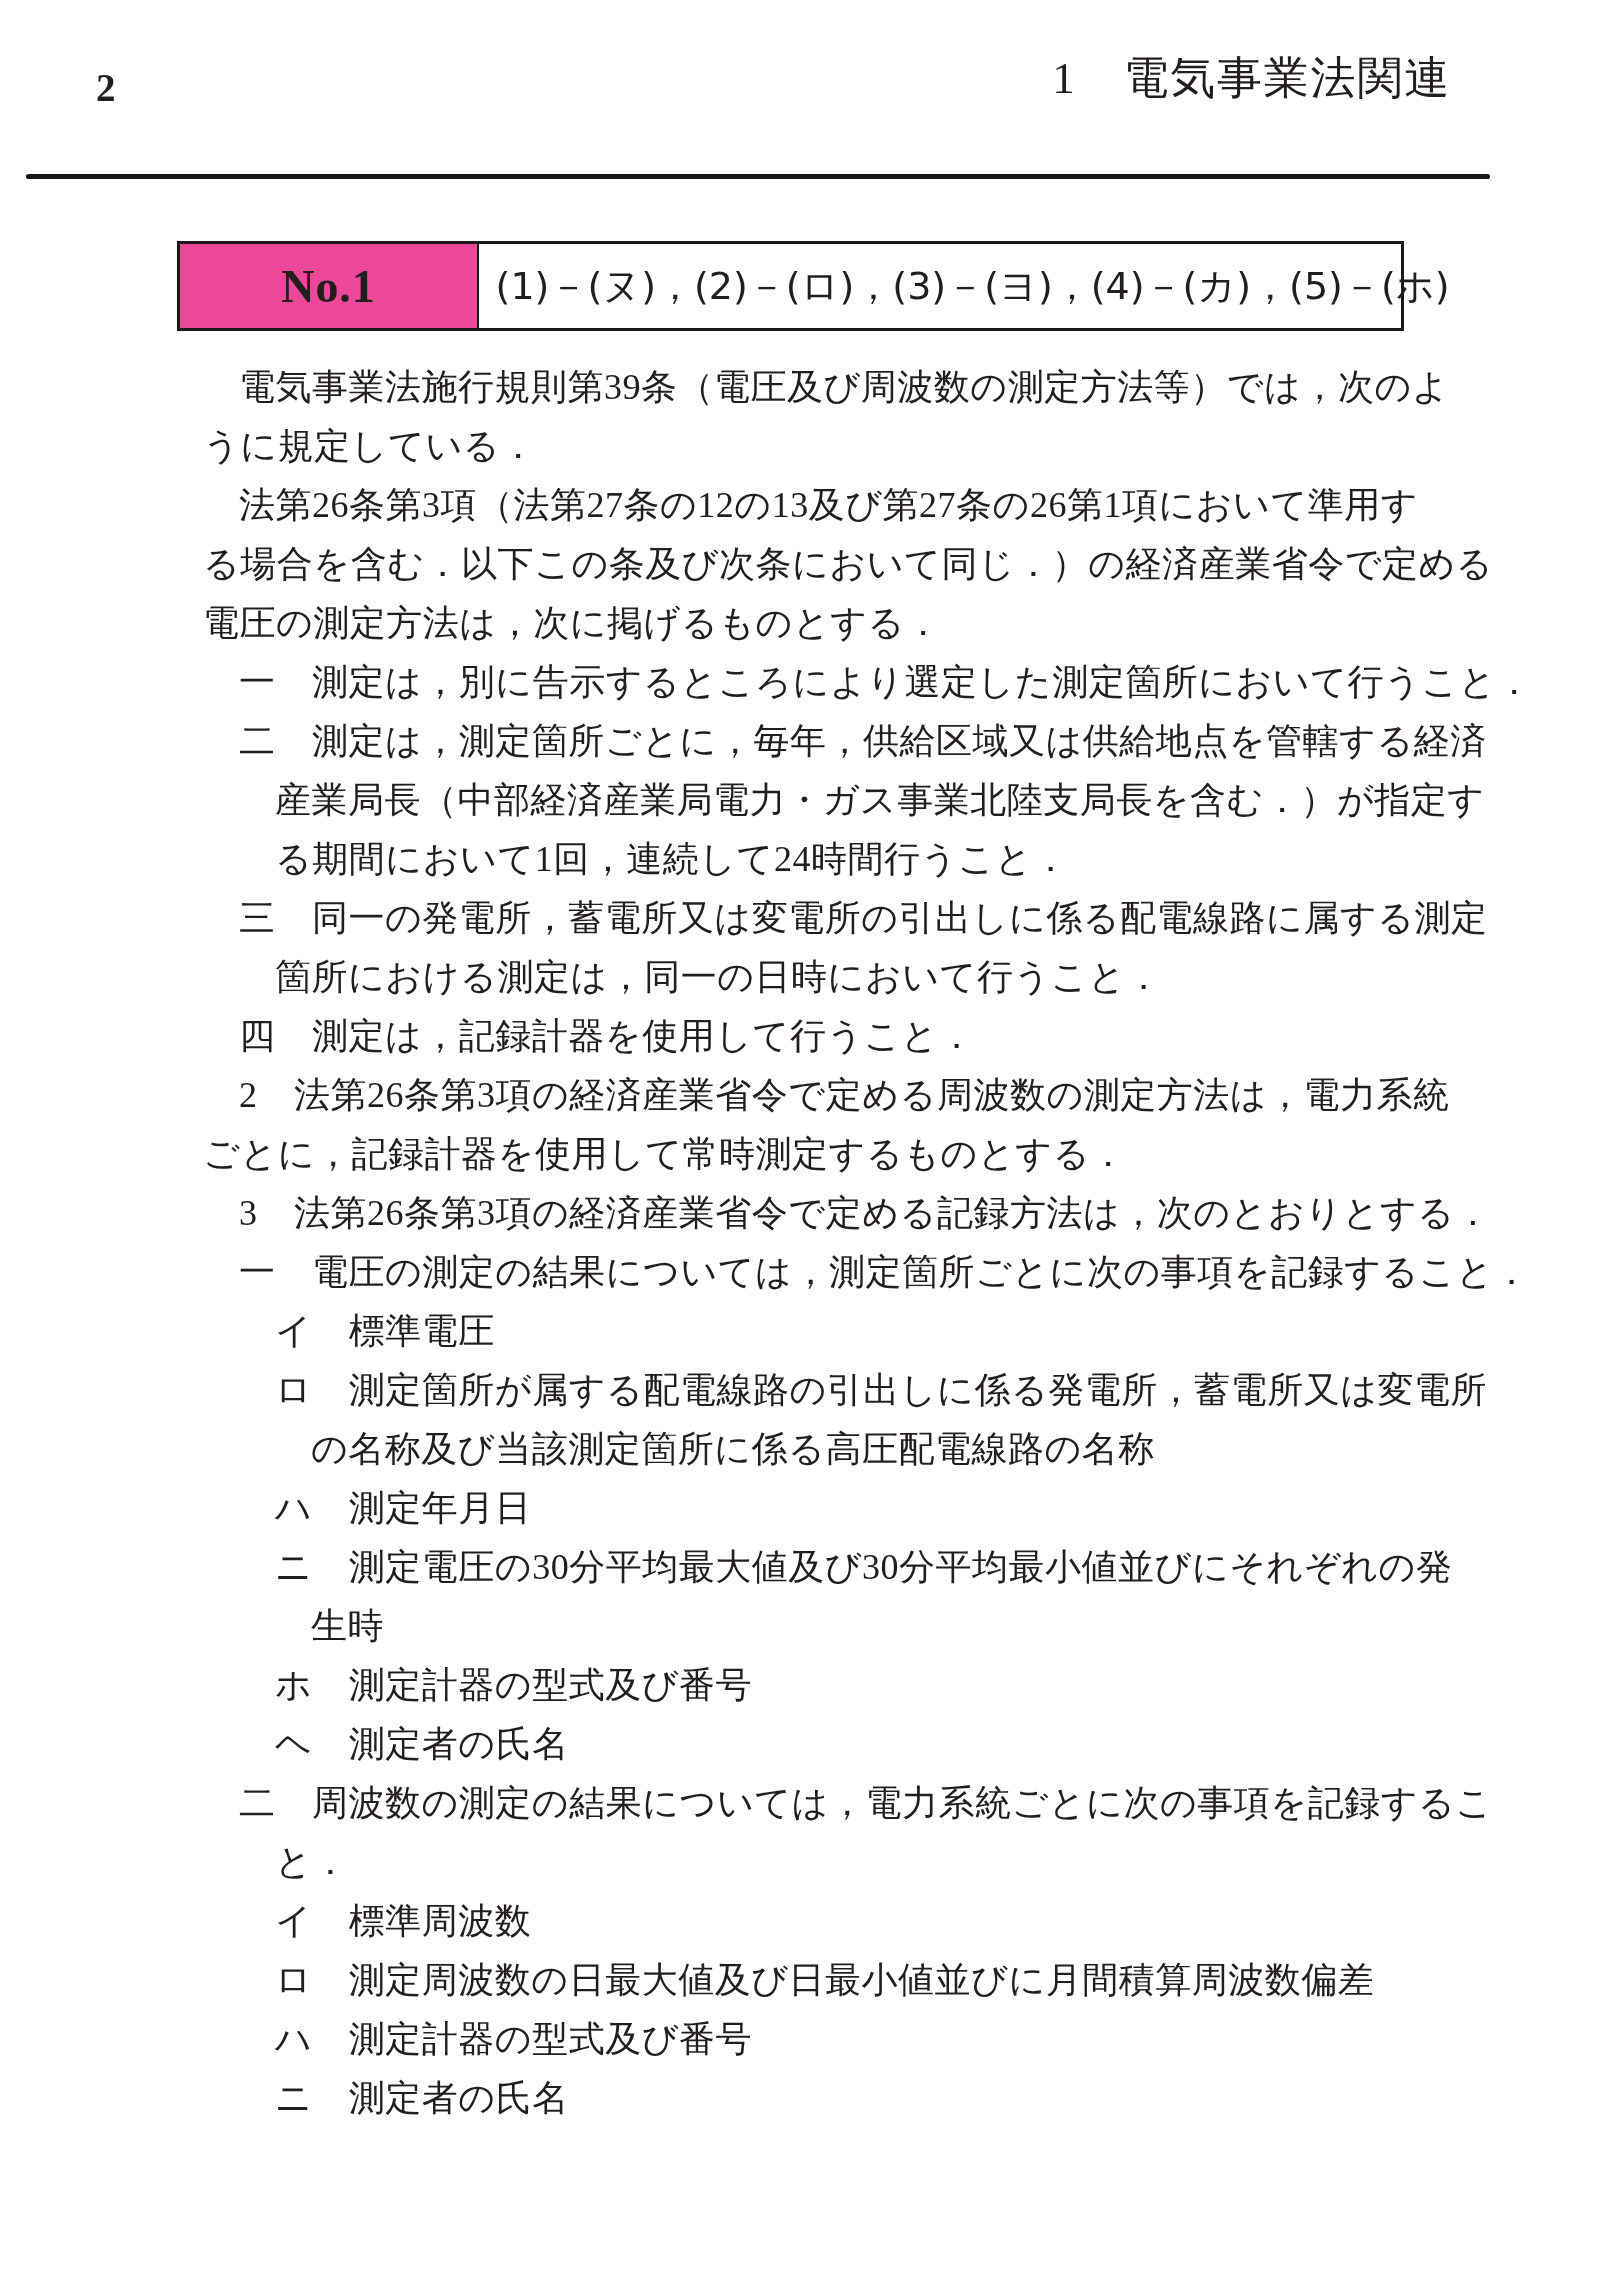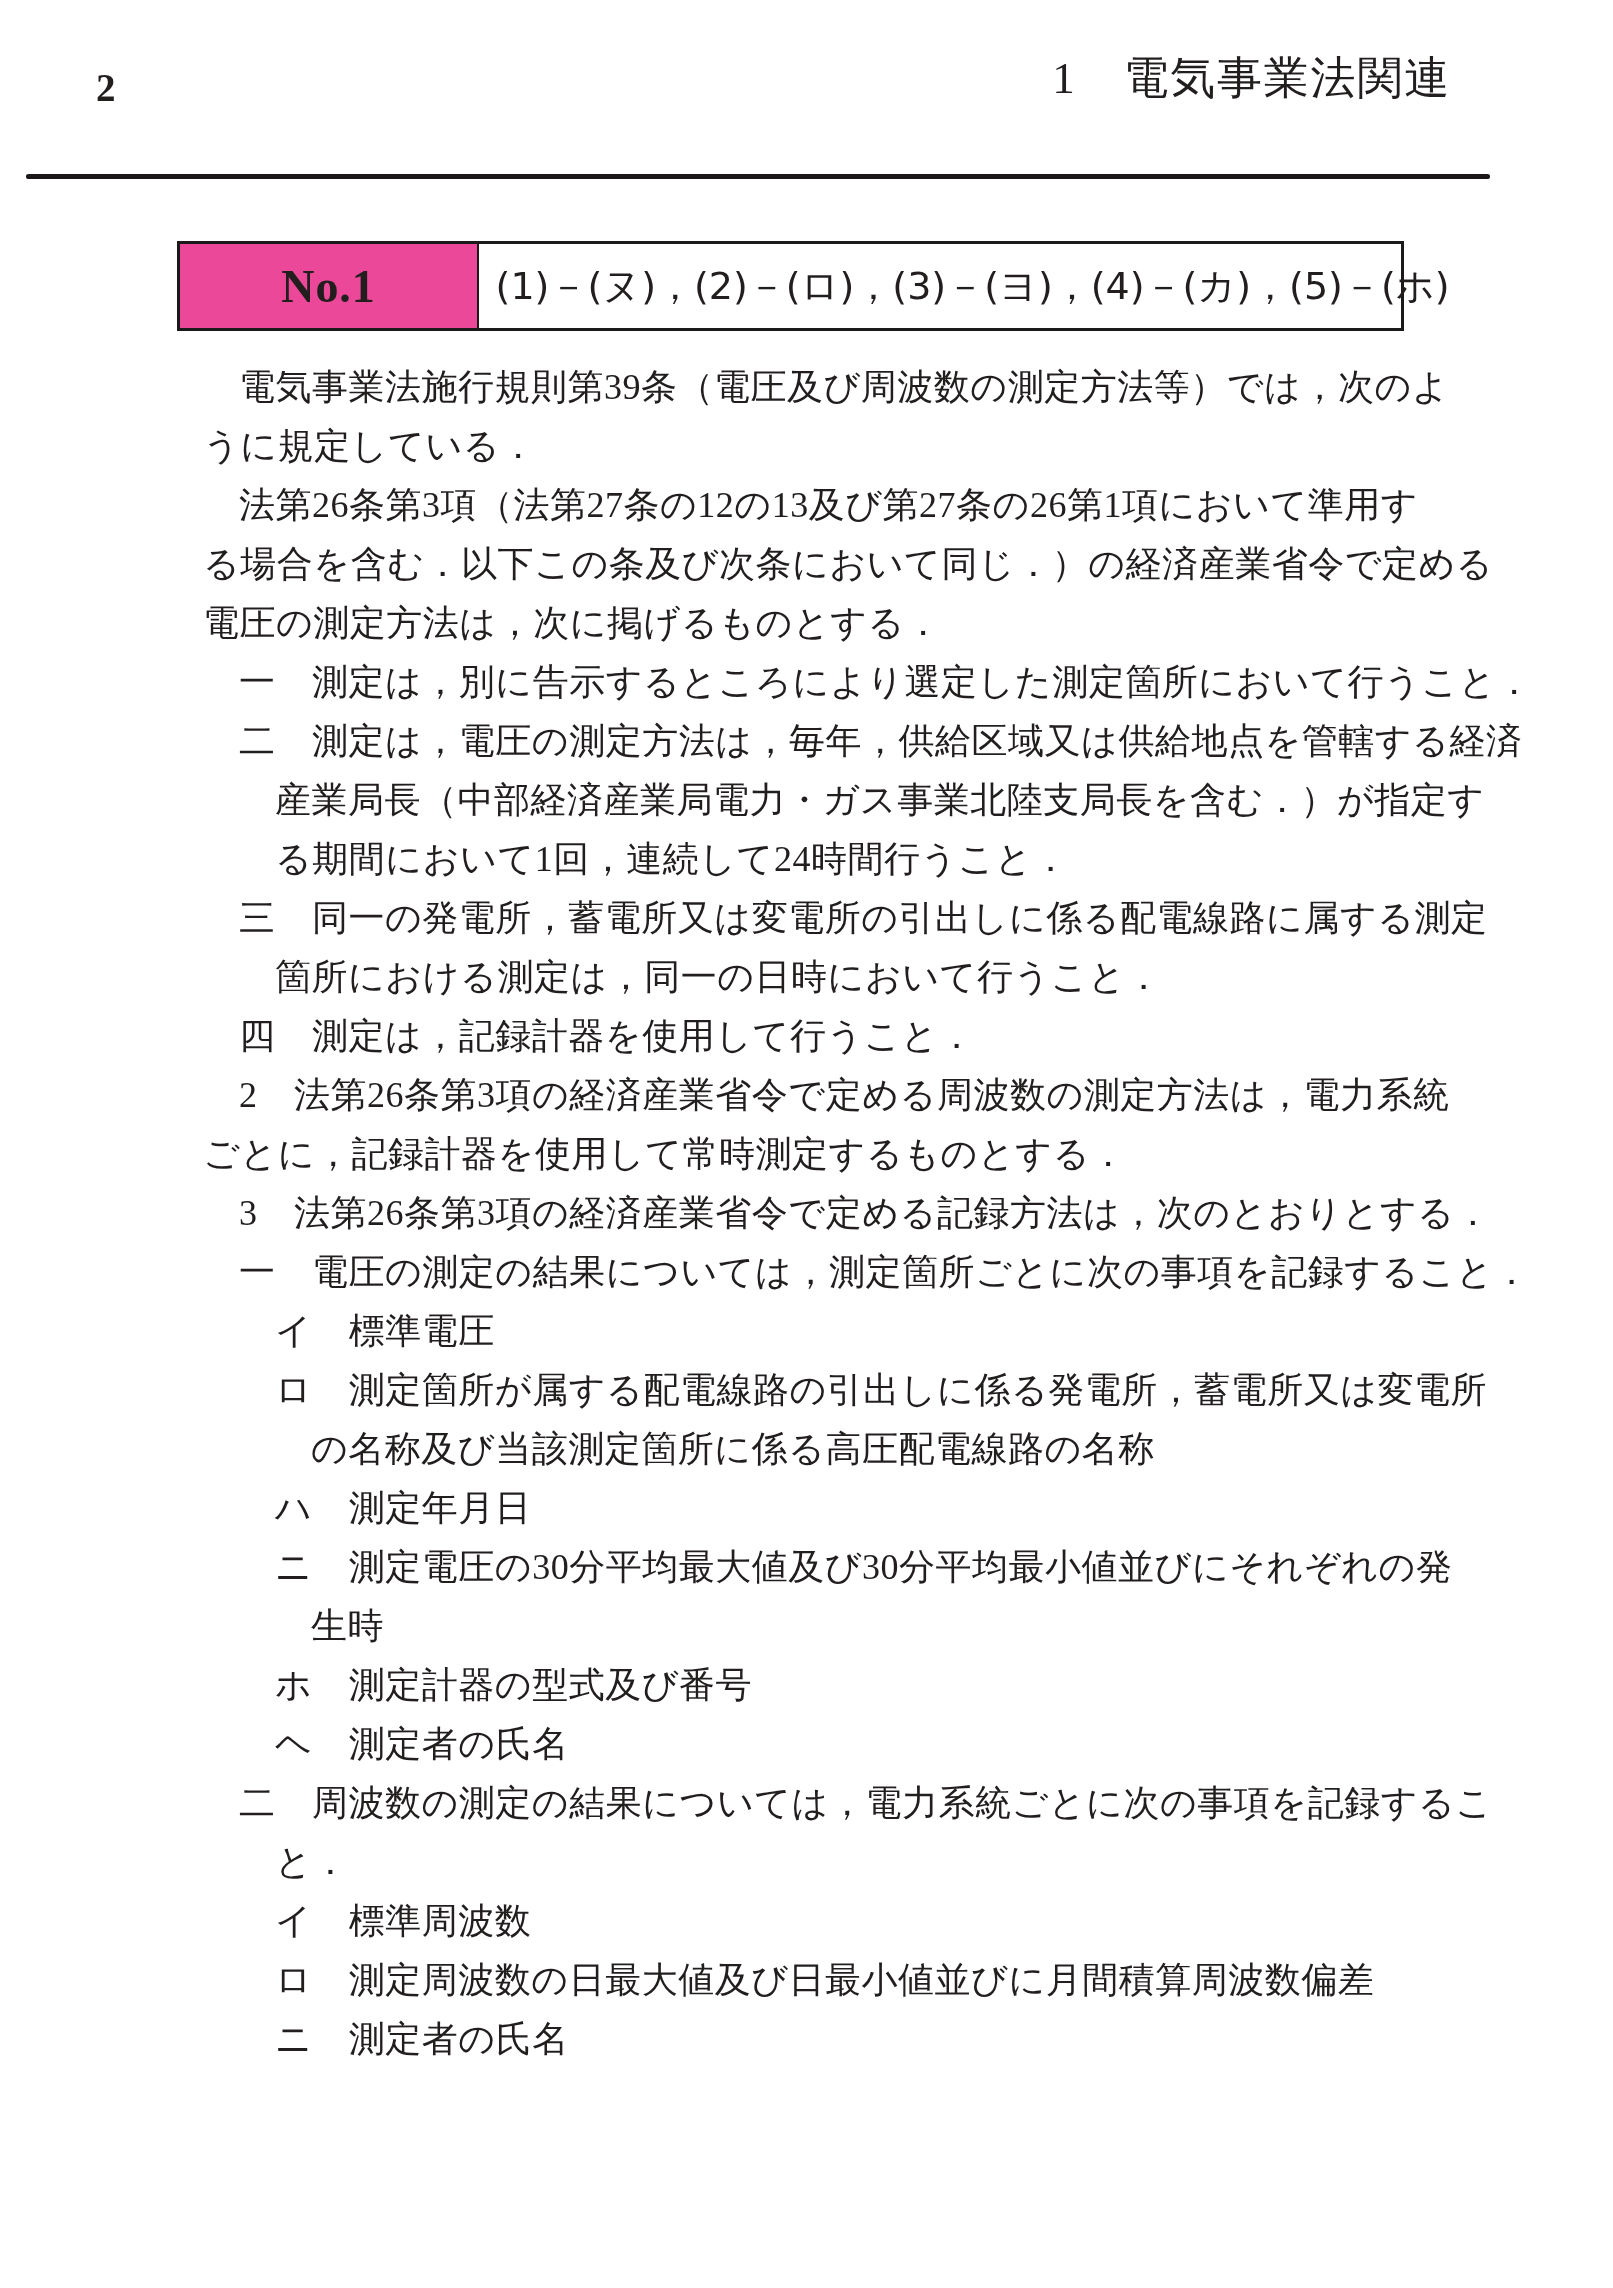--- a/index.html
+++ b/index.html
@@ -87,21 +87,21 @@
       </div>
   </div>
 
   <div class="body-text">
       <div class="line i1">電気事業法施行規則第39条（電圧及び周波数の測定方法等）では，次のよ</div>
       <div class="line i0">うに規定している．</div>
       <div class="line i1">法第26条第3項（法第27条の12の13及び第27条の26第1項において準用す</div>
       <div class="line i0">る場合を含む．以下この条及び次条において同じ．）の経済産業省令で定める</div>
       <div class="line i0">電圧の測定方法は，次に掲げるものとする．</div>
       <div class="line i1">一　測定は，別に告示するところにより選定した測定箇所において行うこと．</div>
-      <div class="line i1">二　測定は，電圧の測定方法は，毎年，供給区域又は供給地点を管轄する経済</div>
+      <div class="line i1">二　測定は，測定箇所ごとに，毎年，供給区域又は供給地点を管轄する経済</div>
       <div class="line i2">産業局長（中部経済産業局電力・ガス事業北陸支局長を含む．）が指定す</div>
       <div class="line i2">る期間において1回，連続して24時間行うこと．</div>
       <div class="line i1">三　同一の発電所，蓄電所又は変電所の引出しに係る配電線路に属する測定</div>
       <div class="line i2">箇所における測定は，同一の日時において行うこと．</div>
       <div class="line i1">四　測定は，記録計器を使用して行うこと．</div>
       <div class="line i1">2　法第26条第3項の経済産業省令で定める周波数の測定方法は，電力系統</div>
       <div class="line i0">ごとに，記録計器を使用して常時測定するものとする．</div>
       <div class="line i1">3　法第26条第3項の経済産業省令で定める記録方法は，次のとおりとする．</div>
       <div class="line i1">一　電圧の測定の結果については，測定箇所ごとに次の事項を記録すること．</div>
       <div class="line i2">イ　標準電圧</div>
@@ -109,16 +109,17 @@
       <div class="line i3">の名称及び当該測定箇所に係る高圧配電線路の名称</div>
       <div class="line i2">ハ　測定年月日</div>
       <div class="line i2">ニ　測定電圧の30分平均最大値及び30分平均最小値並びにそれぞれの発</div>
       <div class="line i3">生時</div>
       <div class="line i2">ホ　測定計器の型式及び番号</div>
       <div class="line i2">ヘ　測定者の氏名</div>
       <div class="line i1">二　周波数の測定の結果については，電力系統ごとに次の事項を記録するこ</div>
       <div class="line i2">と．</div>
       <div class="line i2">イ　標準周波数</div>
       <div class="line i2">ロ　測定周波数の日最大値及び日最小値並びに月間積算周波数偏差</div>
+      <div class="line i2">ハ　測定計器の型式及び番号</div>
       <div class="line i2">ニ　測定者の氏名</div>
     </div>
 </div>
 
 
 </body></html>

